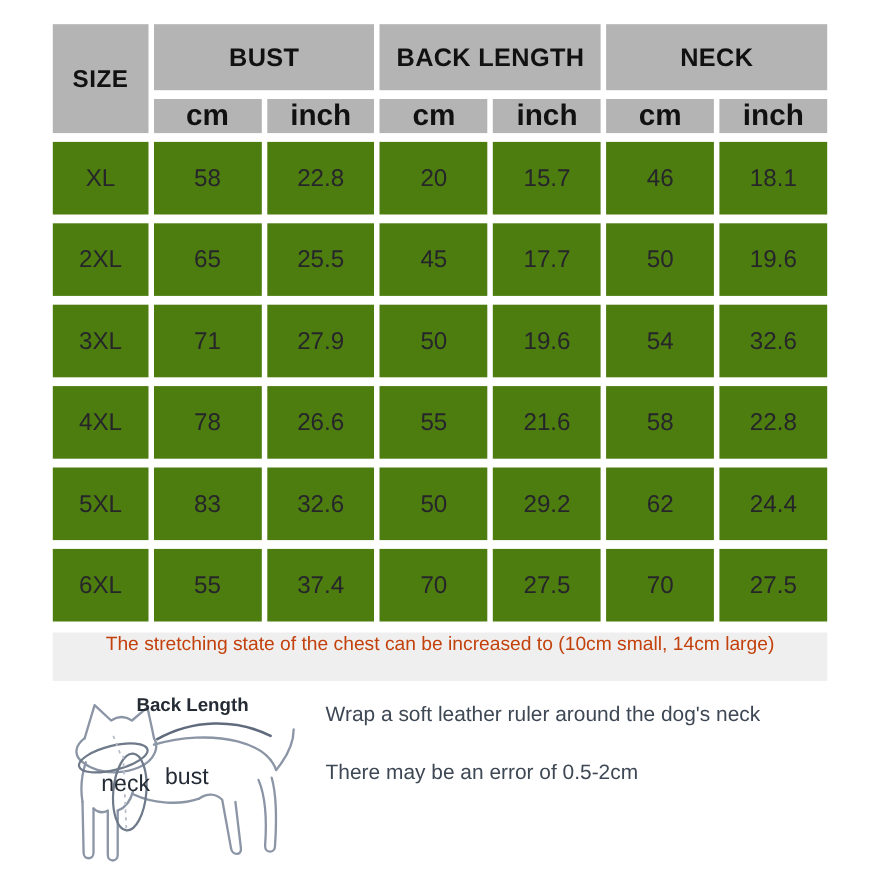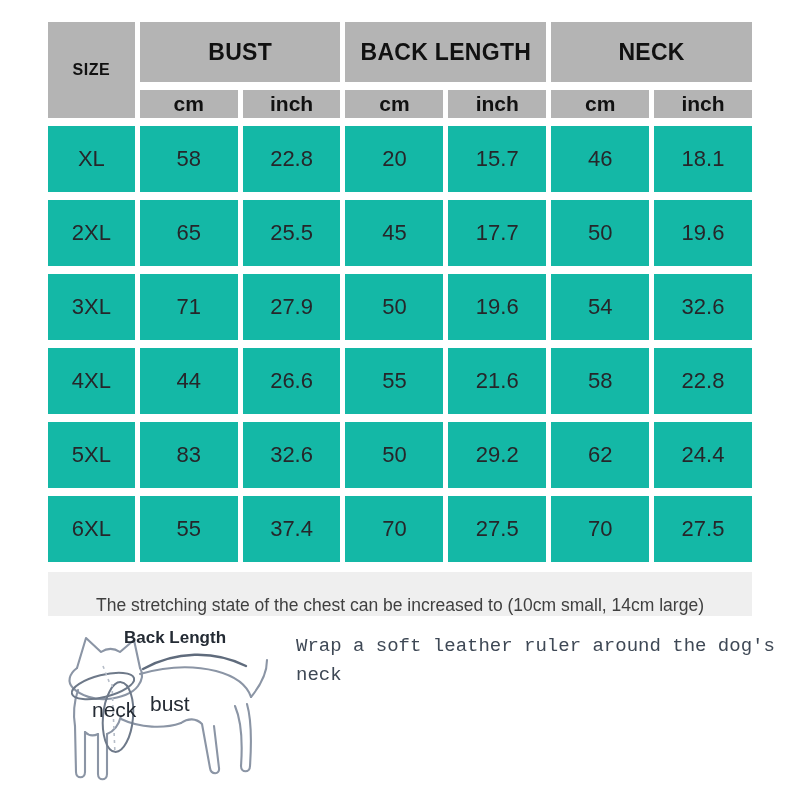--- a/index.html
+++ b/index.html
@@ -23,42 +23,42 @@
   table.size-table th, table.size-table td {
     text-align: center;
     vertical-align: middle;
     padding: 0;
   }
   th.hdr {
     background: #b4b4b4;
     color: #111111;
     font-weight: bold;
   }
-  th.hdr-size { font-size: 16px; letter-spacing: 0.5px; }
+  th.hdr-size { font-size: 22px; letter-spacing: 0.5px; }
   th.hdr-group { font-size: 23px; height: 60px; letter-spacing: 0.3px; }
-  th.hdr-unit { font-size: 21px; height: 28px; }
+  th.hdr-unit { font-size: 27px; height: 28px; }
   td.cell {
-    background: #14b8a6;
+    background: #4d7c0f;
     height: 66px;
     font-size: 22px;
     color: #26262a;
   }
   td.cell-size { font-size: 22px; }
 
   
   .note-bar {
     width: 704px;
     height: 44px;
     margin: 2px auto 0 auto;
     background: #efefef;
     display: flex;
-    align-items: flex-end;
+    align-items: flex-start;
     justify-content: center;
     font-size: 17.5px;
-    color: #404040;
+    color: #c2410c;
   }
 
   
   .bottom {
     display: flex;
     align-items: flex-start;
     padding: 6px 0 0 40px;
   }
   .diagram {
     position: relative;
@@ -75,21 +75,21 @@
   .label-neck { left: 52px; top: 76px; font-size: 21px; }
   .label-bust { left: 110px; top: 70px; font-size: 21px; }
 
   .notes {
     margin-left: 8px;
     padding-top: 10px;
     font-size: 19px;
     line-height: 29px;
     color: #3e4855;
   }
-  .notes .para { margin: 0 0 24px 0; font-family: Liberation Mono, monospace; }
+  .notes .para { margin: 0 0 24px 0; }
   .notes .para:last-child { margin-bottom: 0; }
 </style>
 </head>
 <body>
 
 <div class="page">
 
   <table class="size-table">
     <colgroup>
       <col style="width:86px">
@@ -139,21 +139,21 @@
         <td class="cell cell-size">3XL</td>
         <td class="cell">71</td>
         <td class="cell">27.9</td>
         <td class="cell">50</td>
         <td class="cell">19.6</td>
         <td class="cell">54</td>
         <td class="cell">32.6</td>
       </tr>
       <tr>
         <td class="cell cell-size">4XL</td>
-        <td class="cell">44</td>
+        <td class="cell">78</td>
         <td class="cell">26.6</td>
         <td class="cell">55</td>
         <td class="cell">21.6</td>
         <td class="cell">58</td>
         <td class="cell">22.8</td>
       </tr>
       <tr>
         <td class="cell cell-size">5XL</td>
         <td class="cell">83</td>
         <td class="cell">32.6</td>
@@ -223,18 +223,19 @@
       <div class="diagram-label label-back-length">Back Length</div>
       <div class="diagram-label label-neck">neck</div>
       <div class="diagram-label label-bust">bust</div>
     </div>
 
     <div class="notes">
       <div class="para">
         <div>Wrap a soft leather ruler around the dog's neck</div>
       </div>
       <div class="para">
+        <div>There may be an error of 0.5-2cm</div>
       </div>
     </div>
 
   </div>
 
 </div>
 
 </body></html>

